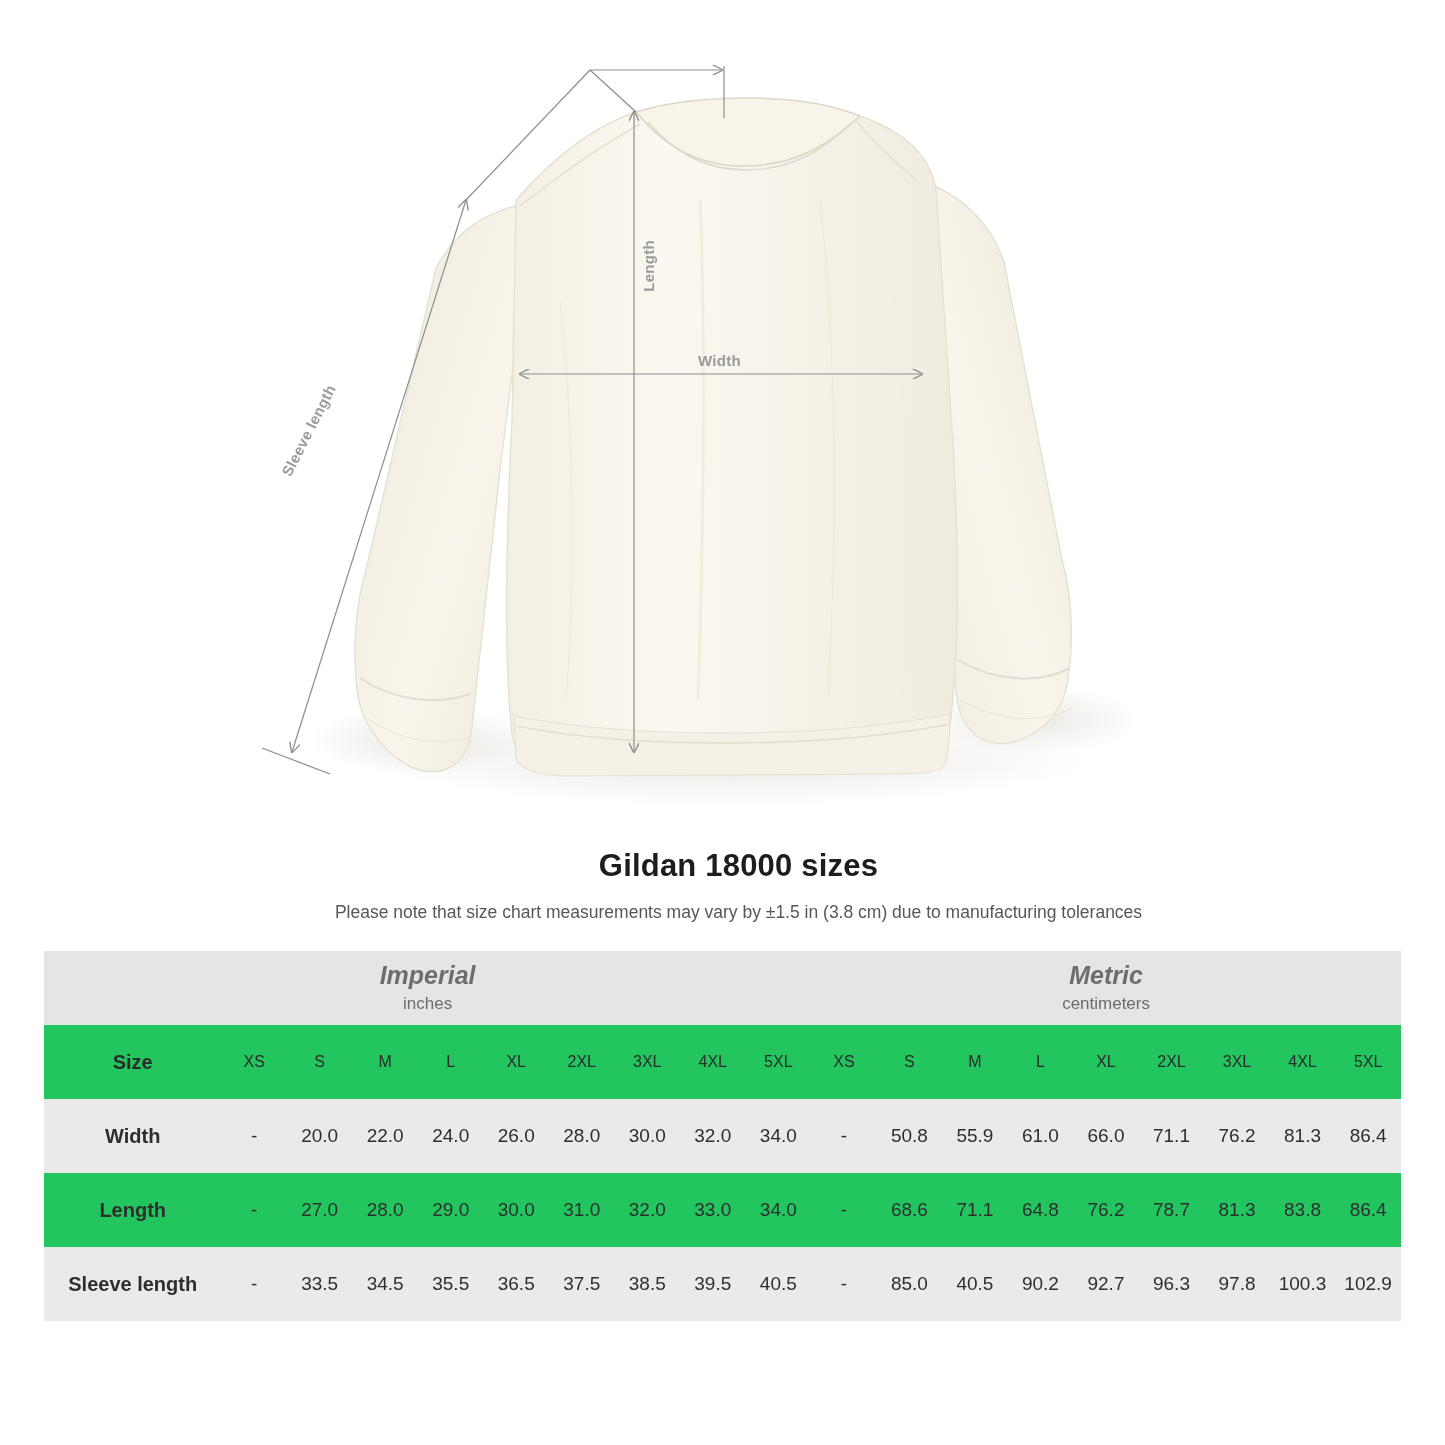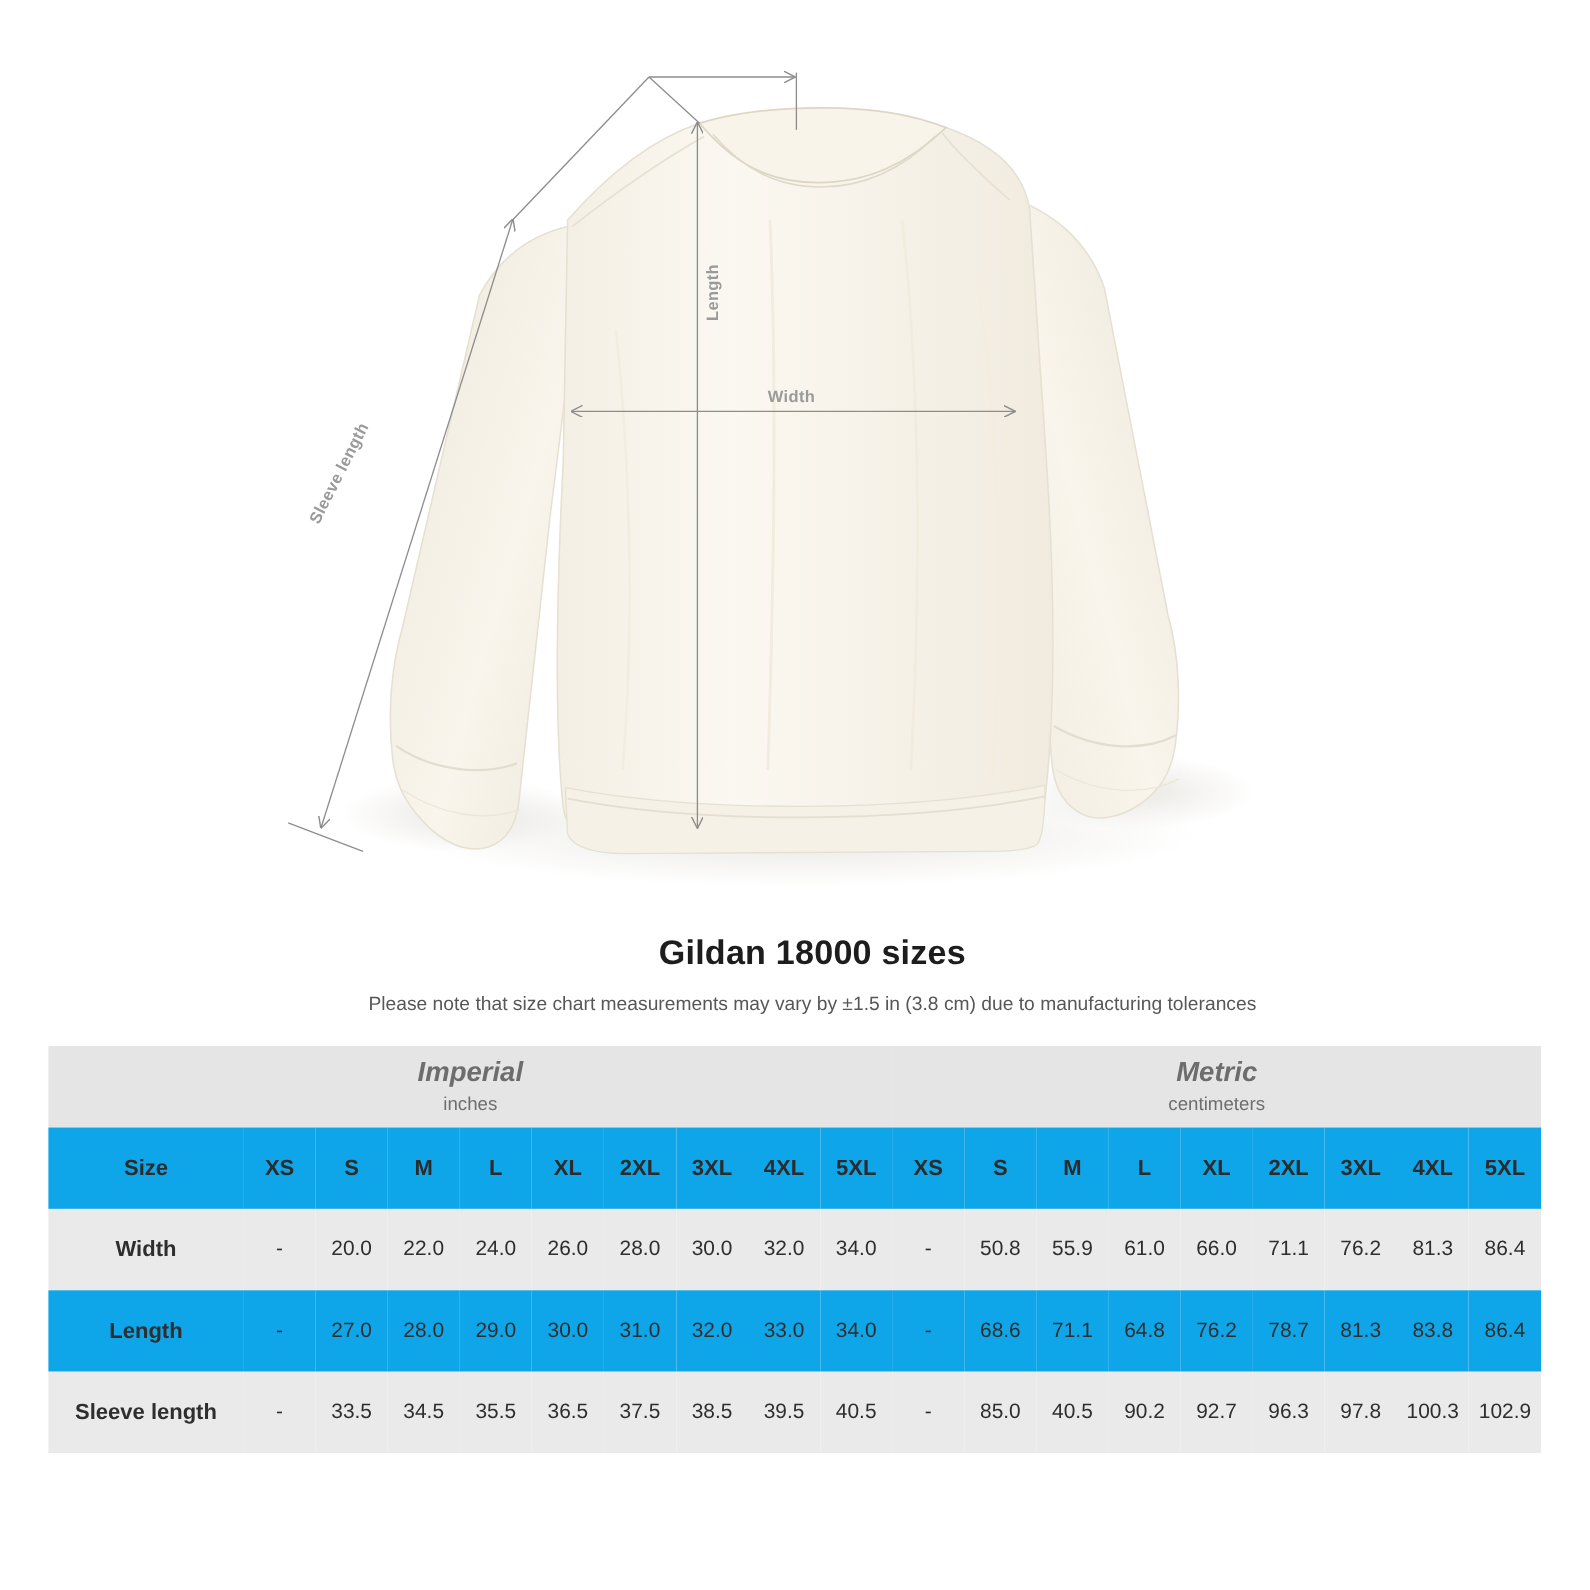--- a/index.html
+++ b/index.html
@@ -106,34 +106,34 @@
     color: #6d6d6d;
     line-height: 1.25;
   }
   .unit-sub {
     font-size: 17px;
     color: #6d6d6d;
     line-height: 1.5;
   }
   tr.row-head td {
     background: #ffffff;
-    font-size: 20px;
-    font-weight: bold;
+    font-size: 16px;
+    font-weight: normal;
     color: #2b2b2b;
   }
   tr.row-head td.rowlabel,
   tr.row-data td.rowlabel {
     font-weight: bold;
     font-size: 20px;
   }
   tr.row-alt td {
     background: #eaeaea;
   }
   tr.row-plain td {
-    background: #0ea5e9;
+    background: #22c55e;
   }
   .col-label { width: 176px; }
   .col-val { width: 65px; }
 </style>
 </head>
 <body>
 
 <div class="page">
 
   <div class="illustration">

